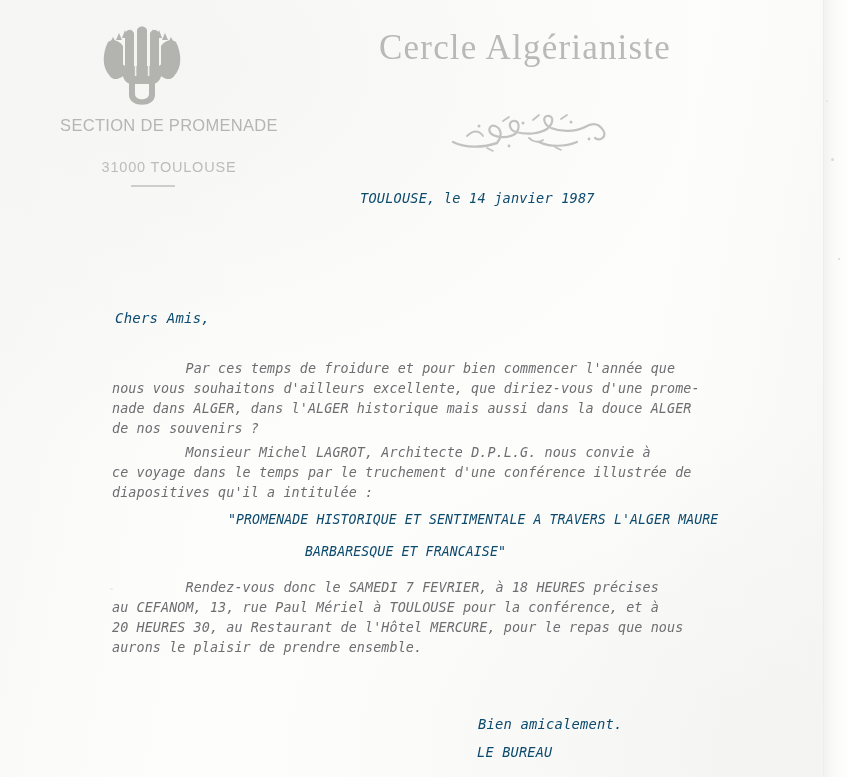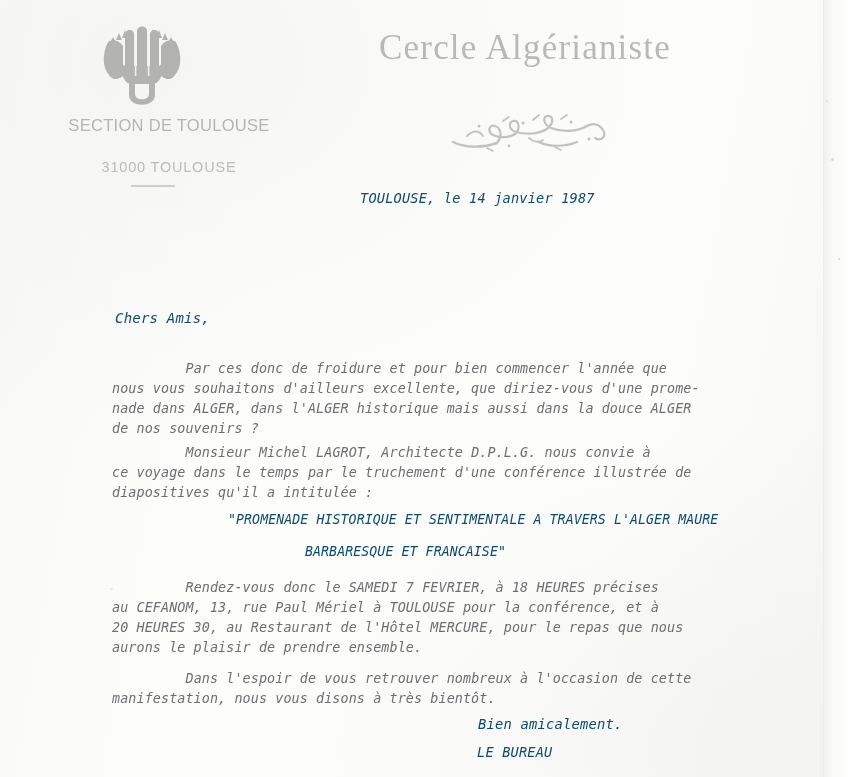--- a/index.html
+++ b/index.html
@@ -246,46 +246,44 @@
       <g fill="#c2c2bf">
         <circle cx="36" cy="20" r="1.5"></circle>
         <circle cx="80" cy="17" r="1.5"></circle>
         <circle cx="128" cy="16" r="1.5"></circle>
         <circle cx="146" cy="33" r="1.4"></circle>
         <circle cx="66" cy="40" r="1.4"></circle>
       </g>
     </svg>
   </div>
 
-  <div class="section-name">SECTION DE TOULOUSE</div>
+  <div class="section-name">SECTION DE PROMENADE</div>
   <div class="city">31000 TOULOUSE</div>
   <div class="rule"></div>
 
   <div class="tw date-line">TOULOUSE, le 14 janvier 1987</div>
 
   <div class="tw salutation">Chers Amis,</div>
 
-  <div class="body-block" id="para-1">         Par ces donc de froidure et pour bien commencer l'année que
+  <div class="body-block" id="para-1">         Par ces temps de froidure et pour bien commencer l'année que
 nous vous souhaitons d'ailleurs excellente, que diriez-vous d'une prome-
 nade dans ALGER, dans l'ALGER historique mais aussi dans la douce ALGER
 de nos souvenirs ?</div>
 
   <div class="body-block" id="para-2">         Monsieur Michel LAGROT, Architecte D.P.L.G. nous convie à
 ce voyage dans le temps par le truchement d'une conférence illustrée de
 diapositives qu'il a intitulée :</div>
 
   <div class="tw quote-line-1">"PROMENADE HISTORIQUE ET SENTIMENTALE A TRAVERS L'ALGER MAURE</div>
 
   <div class="tw quote-line-2">BARBARESQUE ET FRANCAISE"</div>
 
   <div class="body-block" id="para-3">         Rendez-vous donc le SAMEDI 7 FEVRIER, à 18 HEURES précises
 au CEFANOM, 13, rue Paul Mériel à TOULOUSE pour la conférence, et à
 20 HEURES 30, au Restaurant de l'Hôtel MERCURE, pour le repas que nous
 aurons le plaisir de prendre ensemble.</div>
 
-  <div class="body-block" id="para-4">         Dans l'espoir de vous retrouver nombreux à l'occasion de cette
-manifestation, nous vous disons à très bientôt.</div>
 
   <div class="tw closing">Bien amicalement.</div>
 
   <div class="tw signer">LE BUREAU</div>
 
 </div>
 
 </body></html>

